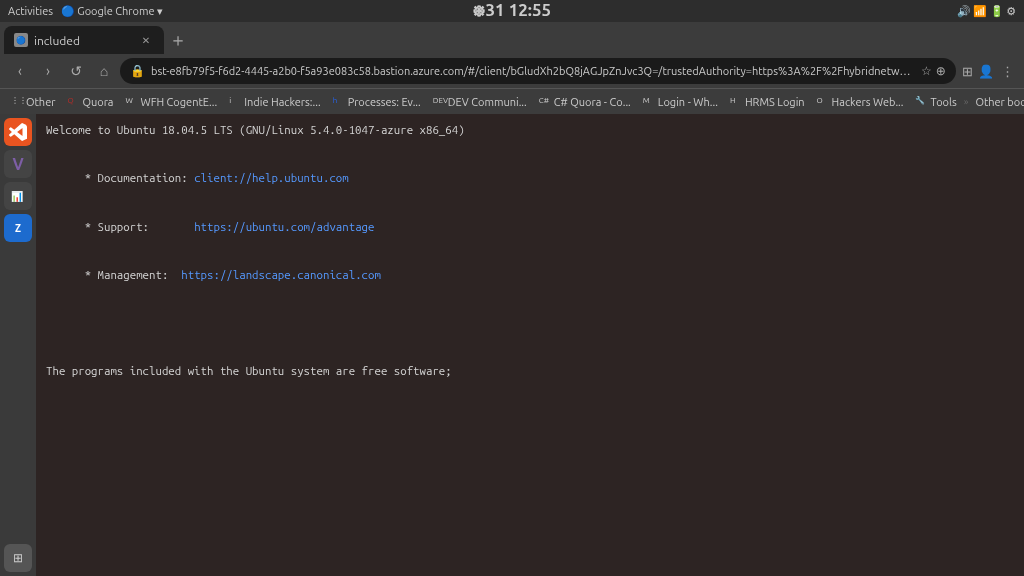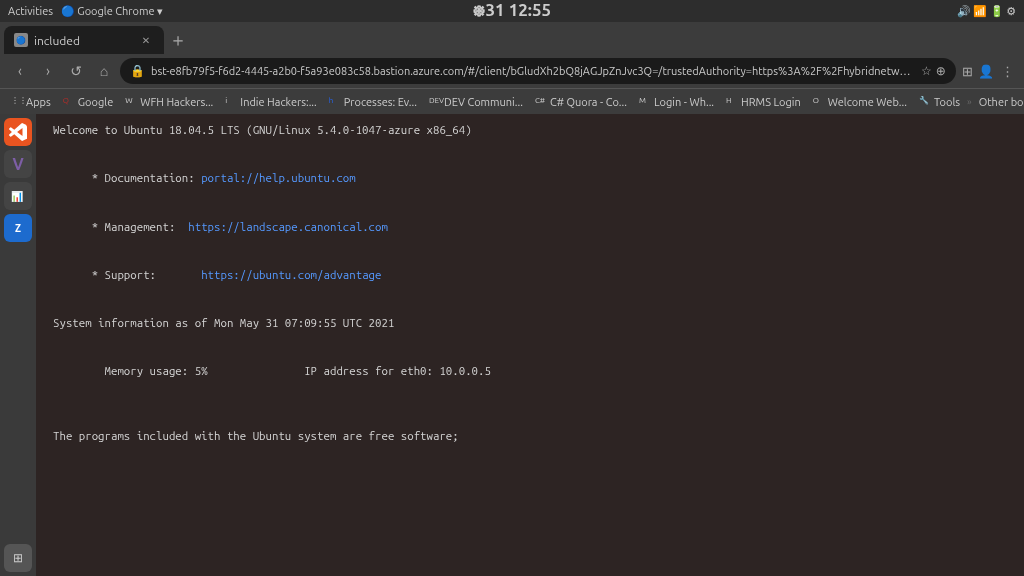--- a/index.html
+++ b/index.html
@@ -169,21 +169,21 @@
       cursor: pointer;
     }
 
     
     #terminal {
       flex: 1;
       background: #2d2423;
       color: #d4d4d4;
       font-family: 'Ubuntu Mono', 'Courier New', monospace;
       font-size: 11.5px;
-      padding: 8px 17px;
+      padding: 8px 10px;
       overflow-y: auto;
       line-height: 1.4;
     }
 
     .term-line { white-space: pre-wrap; word-break: break-all; }
     .term-blue { color: #5599ff; }
     @keyframes blink { 50% { opacity: 0; } }
   </style>
 </head>
 <body>
@@ -224,29 +224,29 @@
   <div class="toolbar-icons">
     <span>⊞</span>
     <span>👤</span>
     <span>⋮</span>
   </div>
 </div>
 
 <div id="bookmarks-bar">
   <div class="bm-item">
     <span class="bm-favicon">⋮⋮</span>
-    <span>Apps</span>
+    <span>Other</span>
   </div>
   <div class="bm-item">
     <span class="bm-favicon" style="color:#b92b27;">Q</span>
-    <span>Google</span>
+    <span>Quora</span>
   </div>
   <div class="bm-item">
     <span class="bm-favicon">W</span>
-    <span>WFH Hackers...</span>
+    <span>WFH CogentE...</span>
   </div>
   <div class="bm-item">
     <span class="bm-favicon">i</span>
     <span>Indie Hackers:...</span>
   </div>
   <div class="bm-item">
     <span class="bm-favicon" style="color:#2563EB;">h</span>
     <span>Processes: Ev...</span>
   </div>
   <div class="bm-item">
@@ -260,21 +260,21 @@
   <div class="bm-item">
     <span class="bm-favicon">M</span>
     <span>Login - Wh...</span>
   </div>
   <div class="bm-item">
     <span class="bm-favicon">H</span>
     <span>HRMS Login</span>
   </div>
   <div class="bm-item">
     <span class="bm-favicon">O</span>
-    <span>Welcome Web...</span>
+    <span>Hackers Web...</span>
   </div>
   <div class="bm-item">
     <span class="bm-favicon">🔧</span>
     <span>Tools</span>
   </div>
   <span class="bm-separator">»</span>
   <div class="bm-item">
     <span>Other bookmarks</span>
   </div>
 
@@ -299,32 +299,28 @@
     </div>
     <div style="margin-top:auto;" class="panel-icon">
       <span style="color:#ccc;font-size:12px;">⊞</span>
     </div>
   </div>
 
   <div id="terminal">
     <div class="term-line"><span>Welcome to Ubuntu 18.04.5 LTS (GNU/Linux 5.4.0-1047-azure x86_64)</span></div>
     <div class="term-line"> </div>
     <div class="term-line">
-      <span>* Documentation:</span> <span class="term-blue">portal://help.ubuntu.com</span>
+      <span>* Documentation:</span> <span class="term-blue">client://help.ubuntu.com</span>
+    </div>
+    <div class="term-line">
+      <span>* Support:</span>       <span class="term-blue">https://ubuntu.com/advantage</span>
     </div>
     <div class="term-line">
       <span>* Management:</span>  <span class="term-blue">https://landscape.canonical.com</span>
     </div>
-    <div class="term-line">
-      <span>* Support:</span>       <span class="term-blue">https://ubuntu.com/advantage</span>
-    </div>
-    <div class="term-line"> </div>
-    <div class="term-line"><span>System information as of Mon May 31 07:09:55 UTC 2021</span></div>
-    <div class="term-line"> </div>
-    <div class="term-line">
-      <span>  Memory usage: <span>5%</span>               IP address for eth0: <span>10.0.0.5</span></span>
-    </div>
+    <div class="term-line"> </div>
+    <div class="term-line"> </div>
     <div class="term-line"> </div>
     <div class="term-line"> </div>
     <div class="term-line">The programs included with the Ubuntu system are free software;</div>
 
   </div>
 </div>
 
 </body></html>

